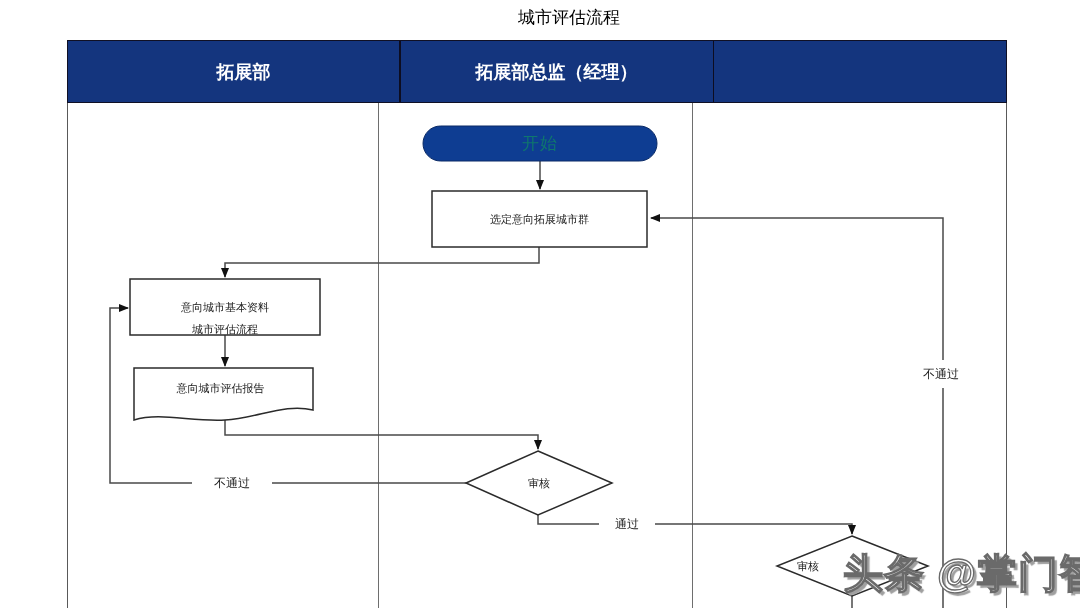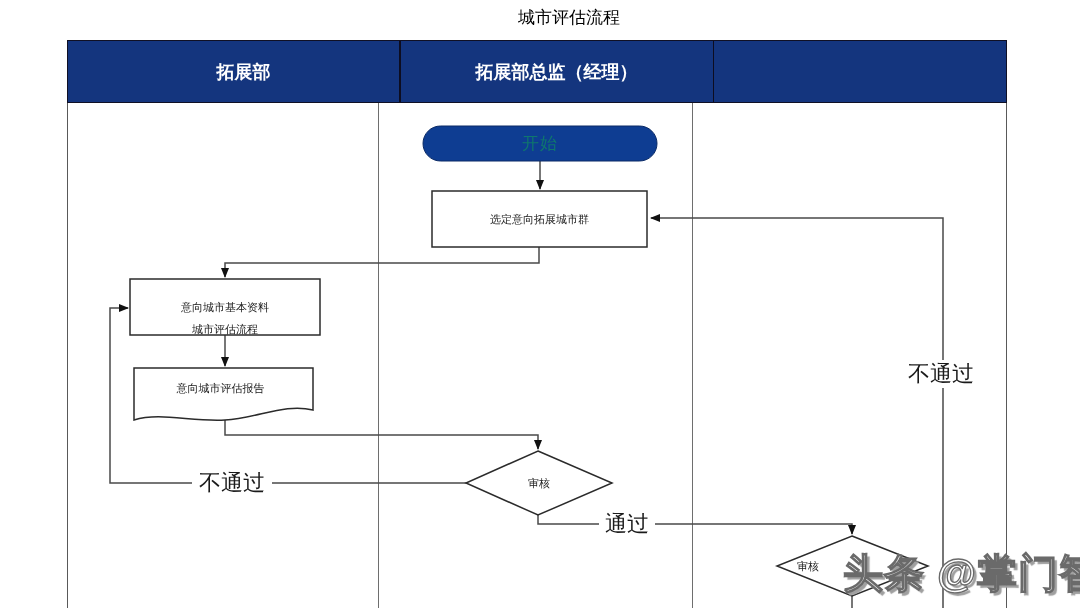--- a/index.html
+++ b/index.html
@@ -37,21 +37,21 @@
   svg.canvas{left:0;top:0;}
   
   .node-label{
     display:flex;align-items:center;justify-content:center;
     font-size:11px;line-height:22px;text-align:center;white-space:nowrap;
   }
   .node-label.white{color:#0f766e;font-size:17px;letter-spacing:1px;}
   .two-line{flex-direction:column;}
   .edge-label{
     display:flex;align-items:center;justify-content:center;
-    font-size:22px;background:#ffffff;white-space:nowrap;
+    font-size:12px;background:#ffffff;white-space:nowrap;
   }
   
   .watermark{
     left:843px;top:546px;width:240px;
     font-size:40px;font-weight:bold;white-space:nowrap;
     color:#ffffff;
     -webkit-text-stroke:1.3px #6a6a6a;
     text-shadow:3px 3px 1px #9f9f9f;
     letter-spacing:1px;
   }

